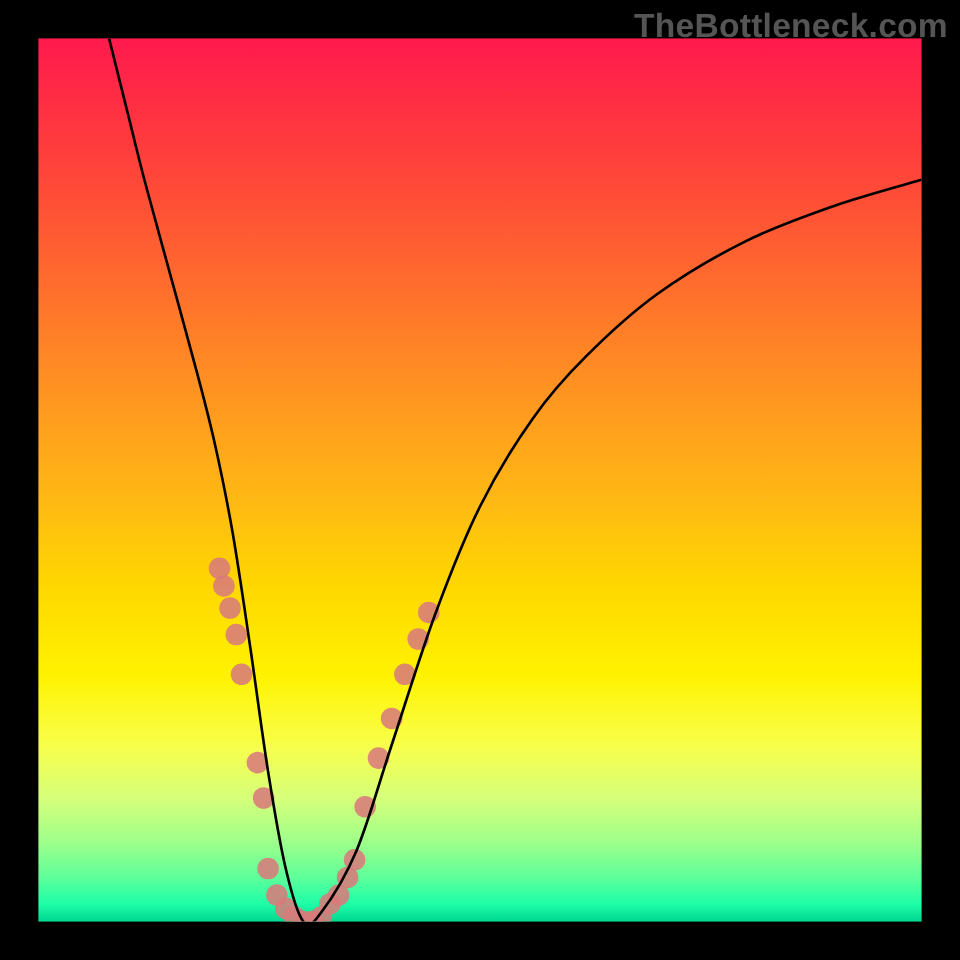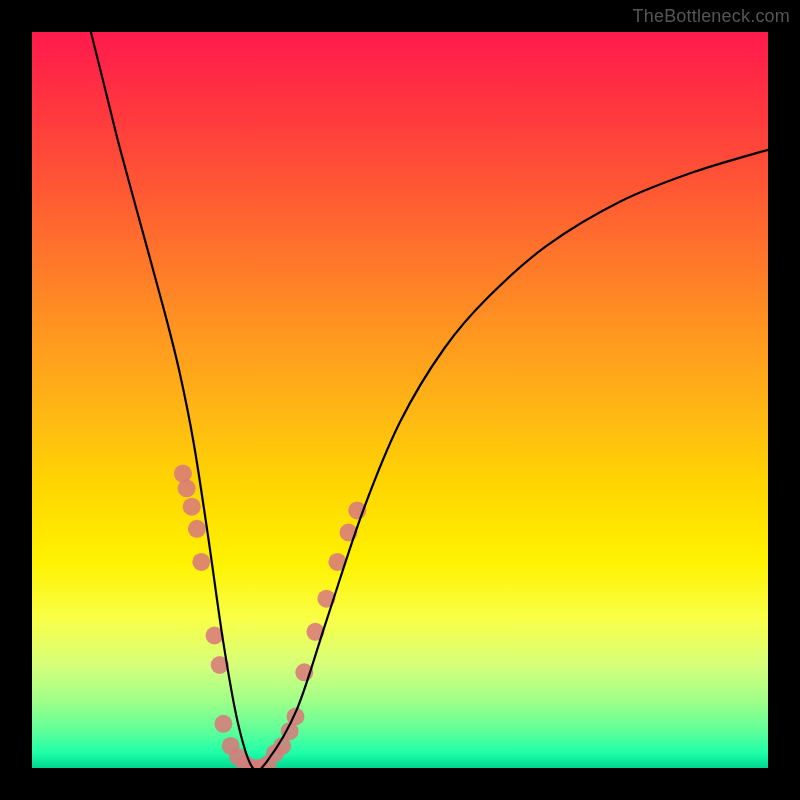--- a/index.html
+++ b/index.html
@@ -31,22 +31,22 @@
       #9eff8a 91%,
       #5eff9a 95%,
       #1effa8 98%,
       #00d68f 100%);
   }
   .attribution {
     position: absolute;
     top: 6px;
     right: 10px;
     color: #555;
-    font-size: 18px;
-    font-weight: 400;
+    font-size: 28px;
+    font-weight: 700;
     letter-spacing: 0.2px;
   }
   svg.curve {
     position: absolute;
     left: 0;
     top: 0;
     width: 736px;
     height: 736px;
   }
 </style>

